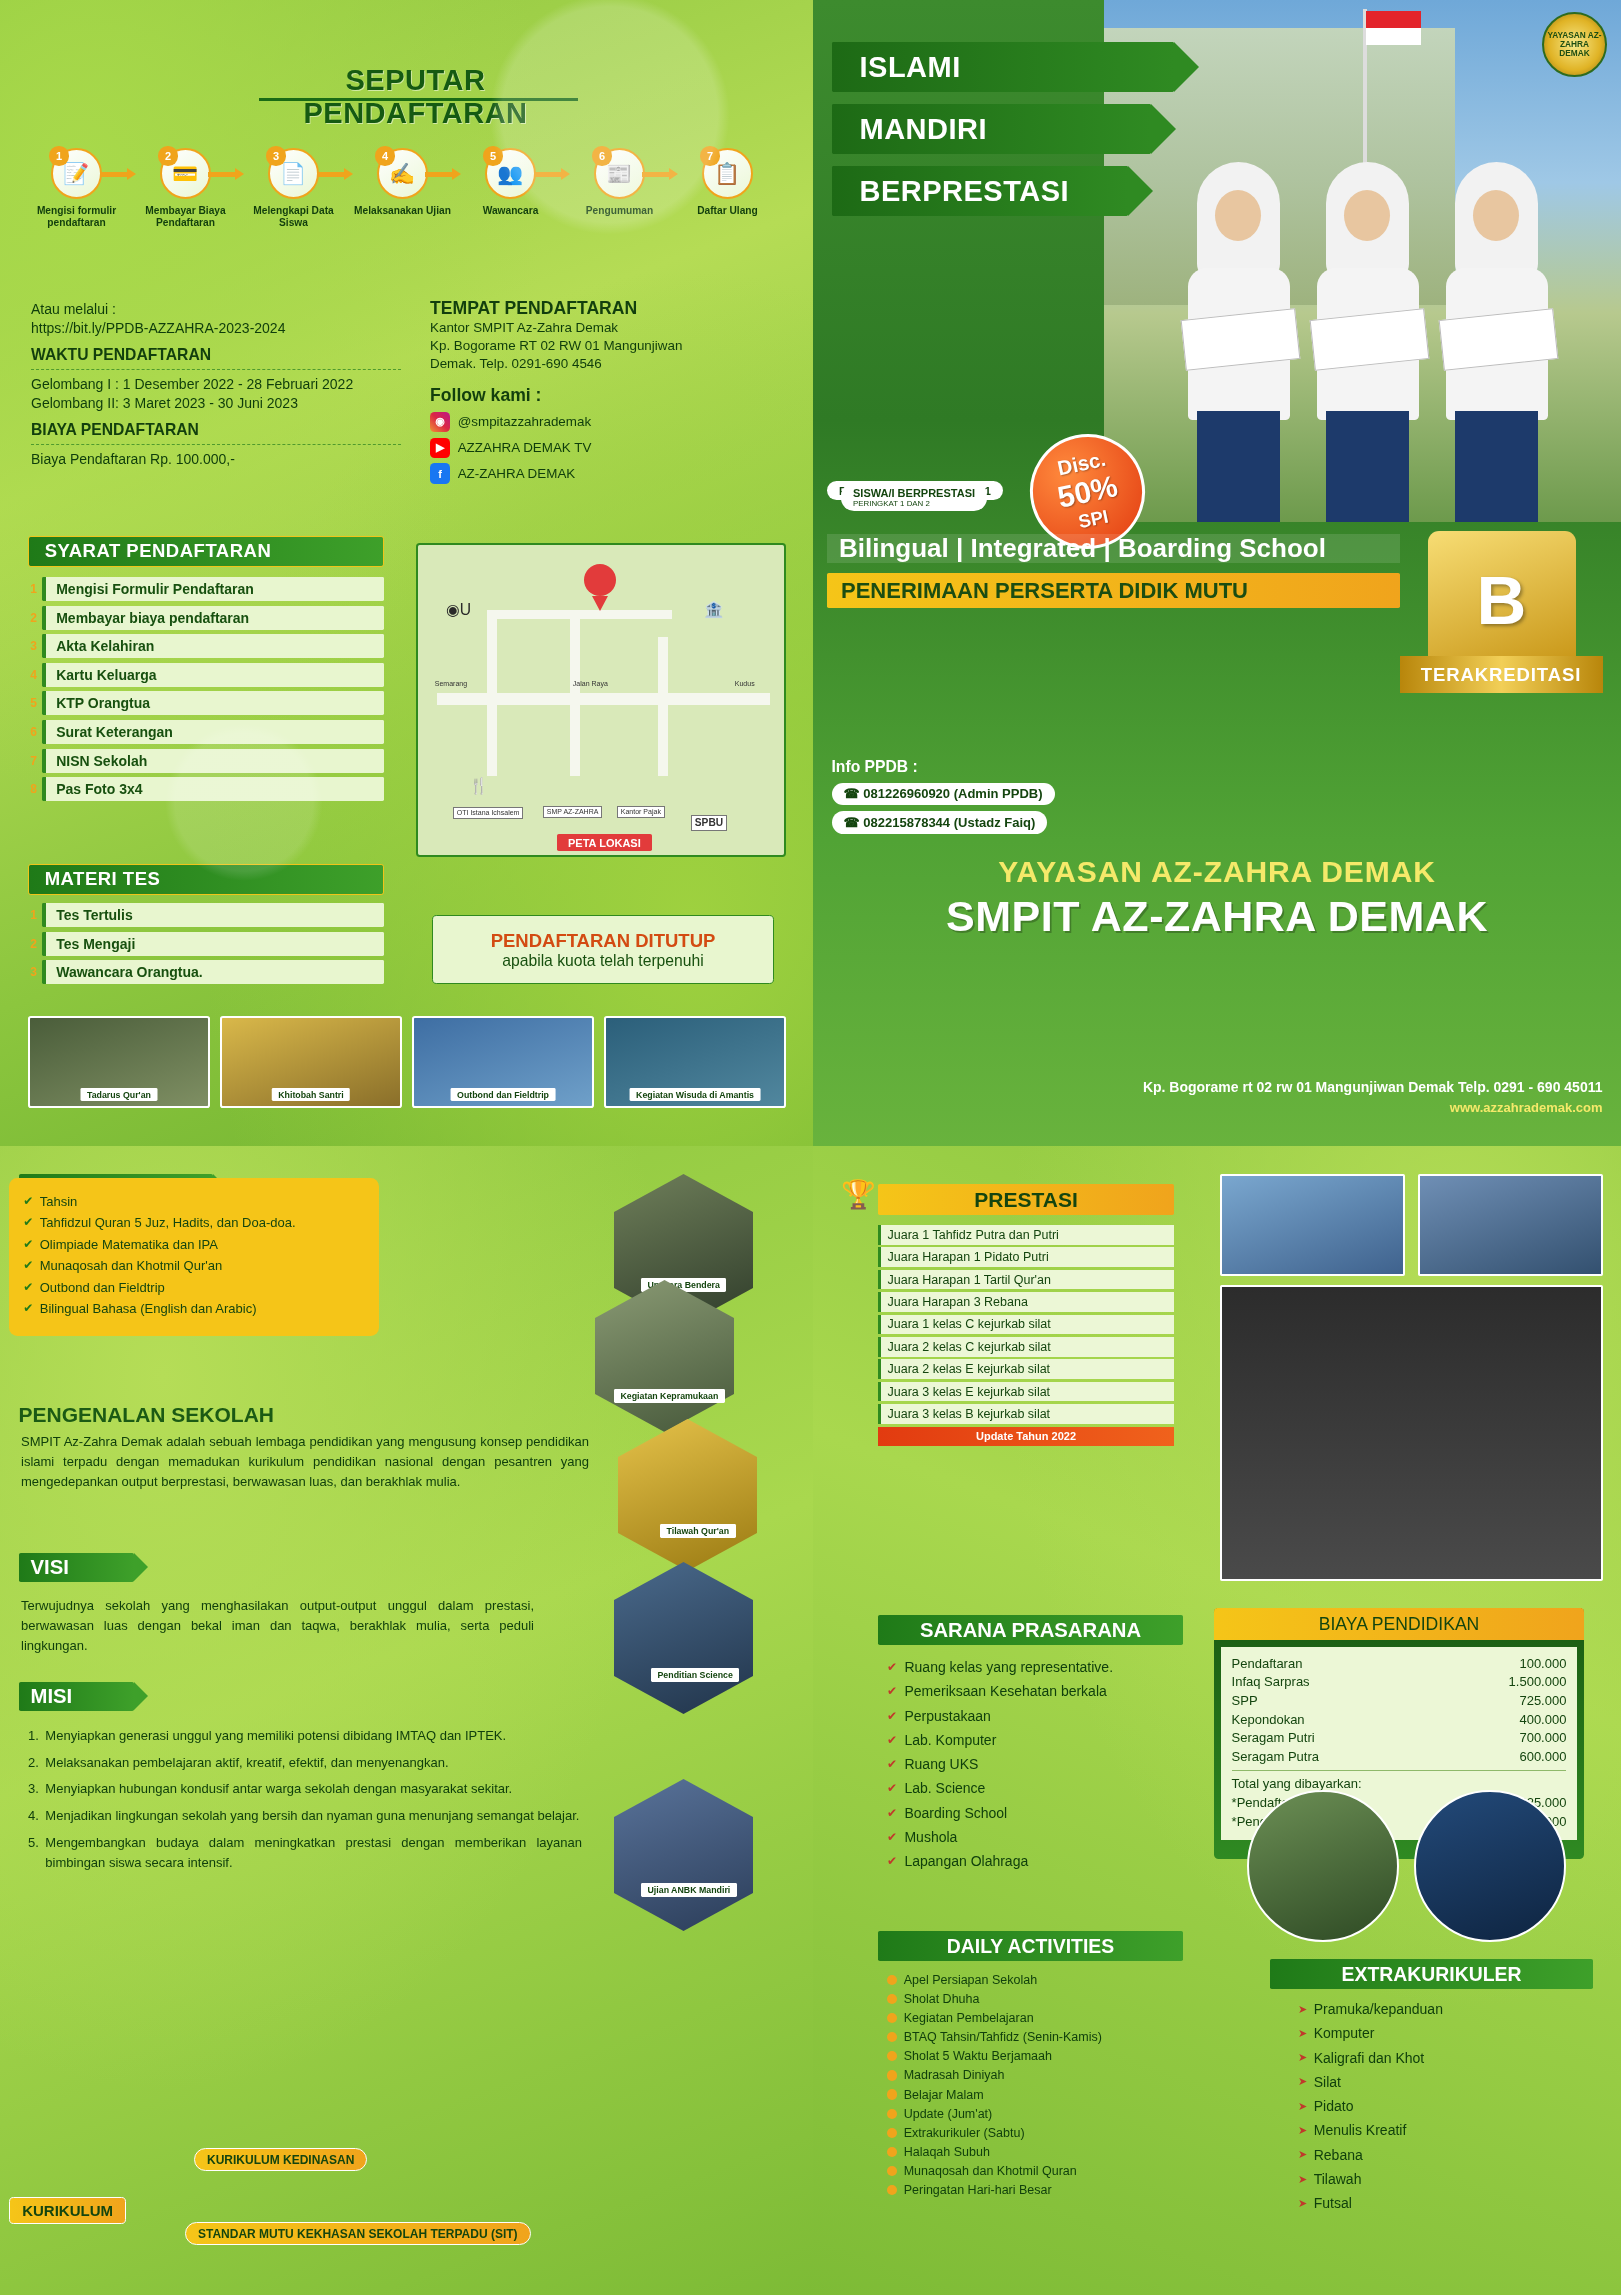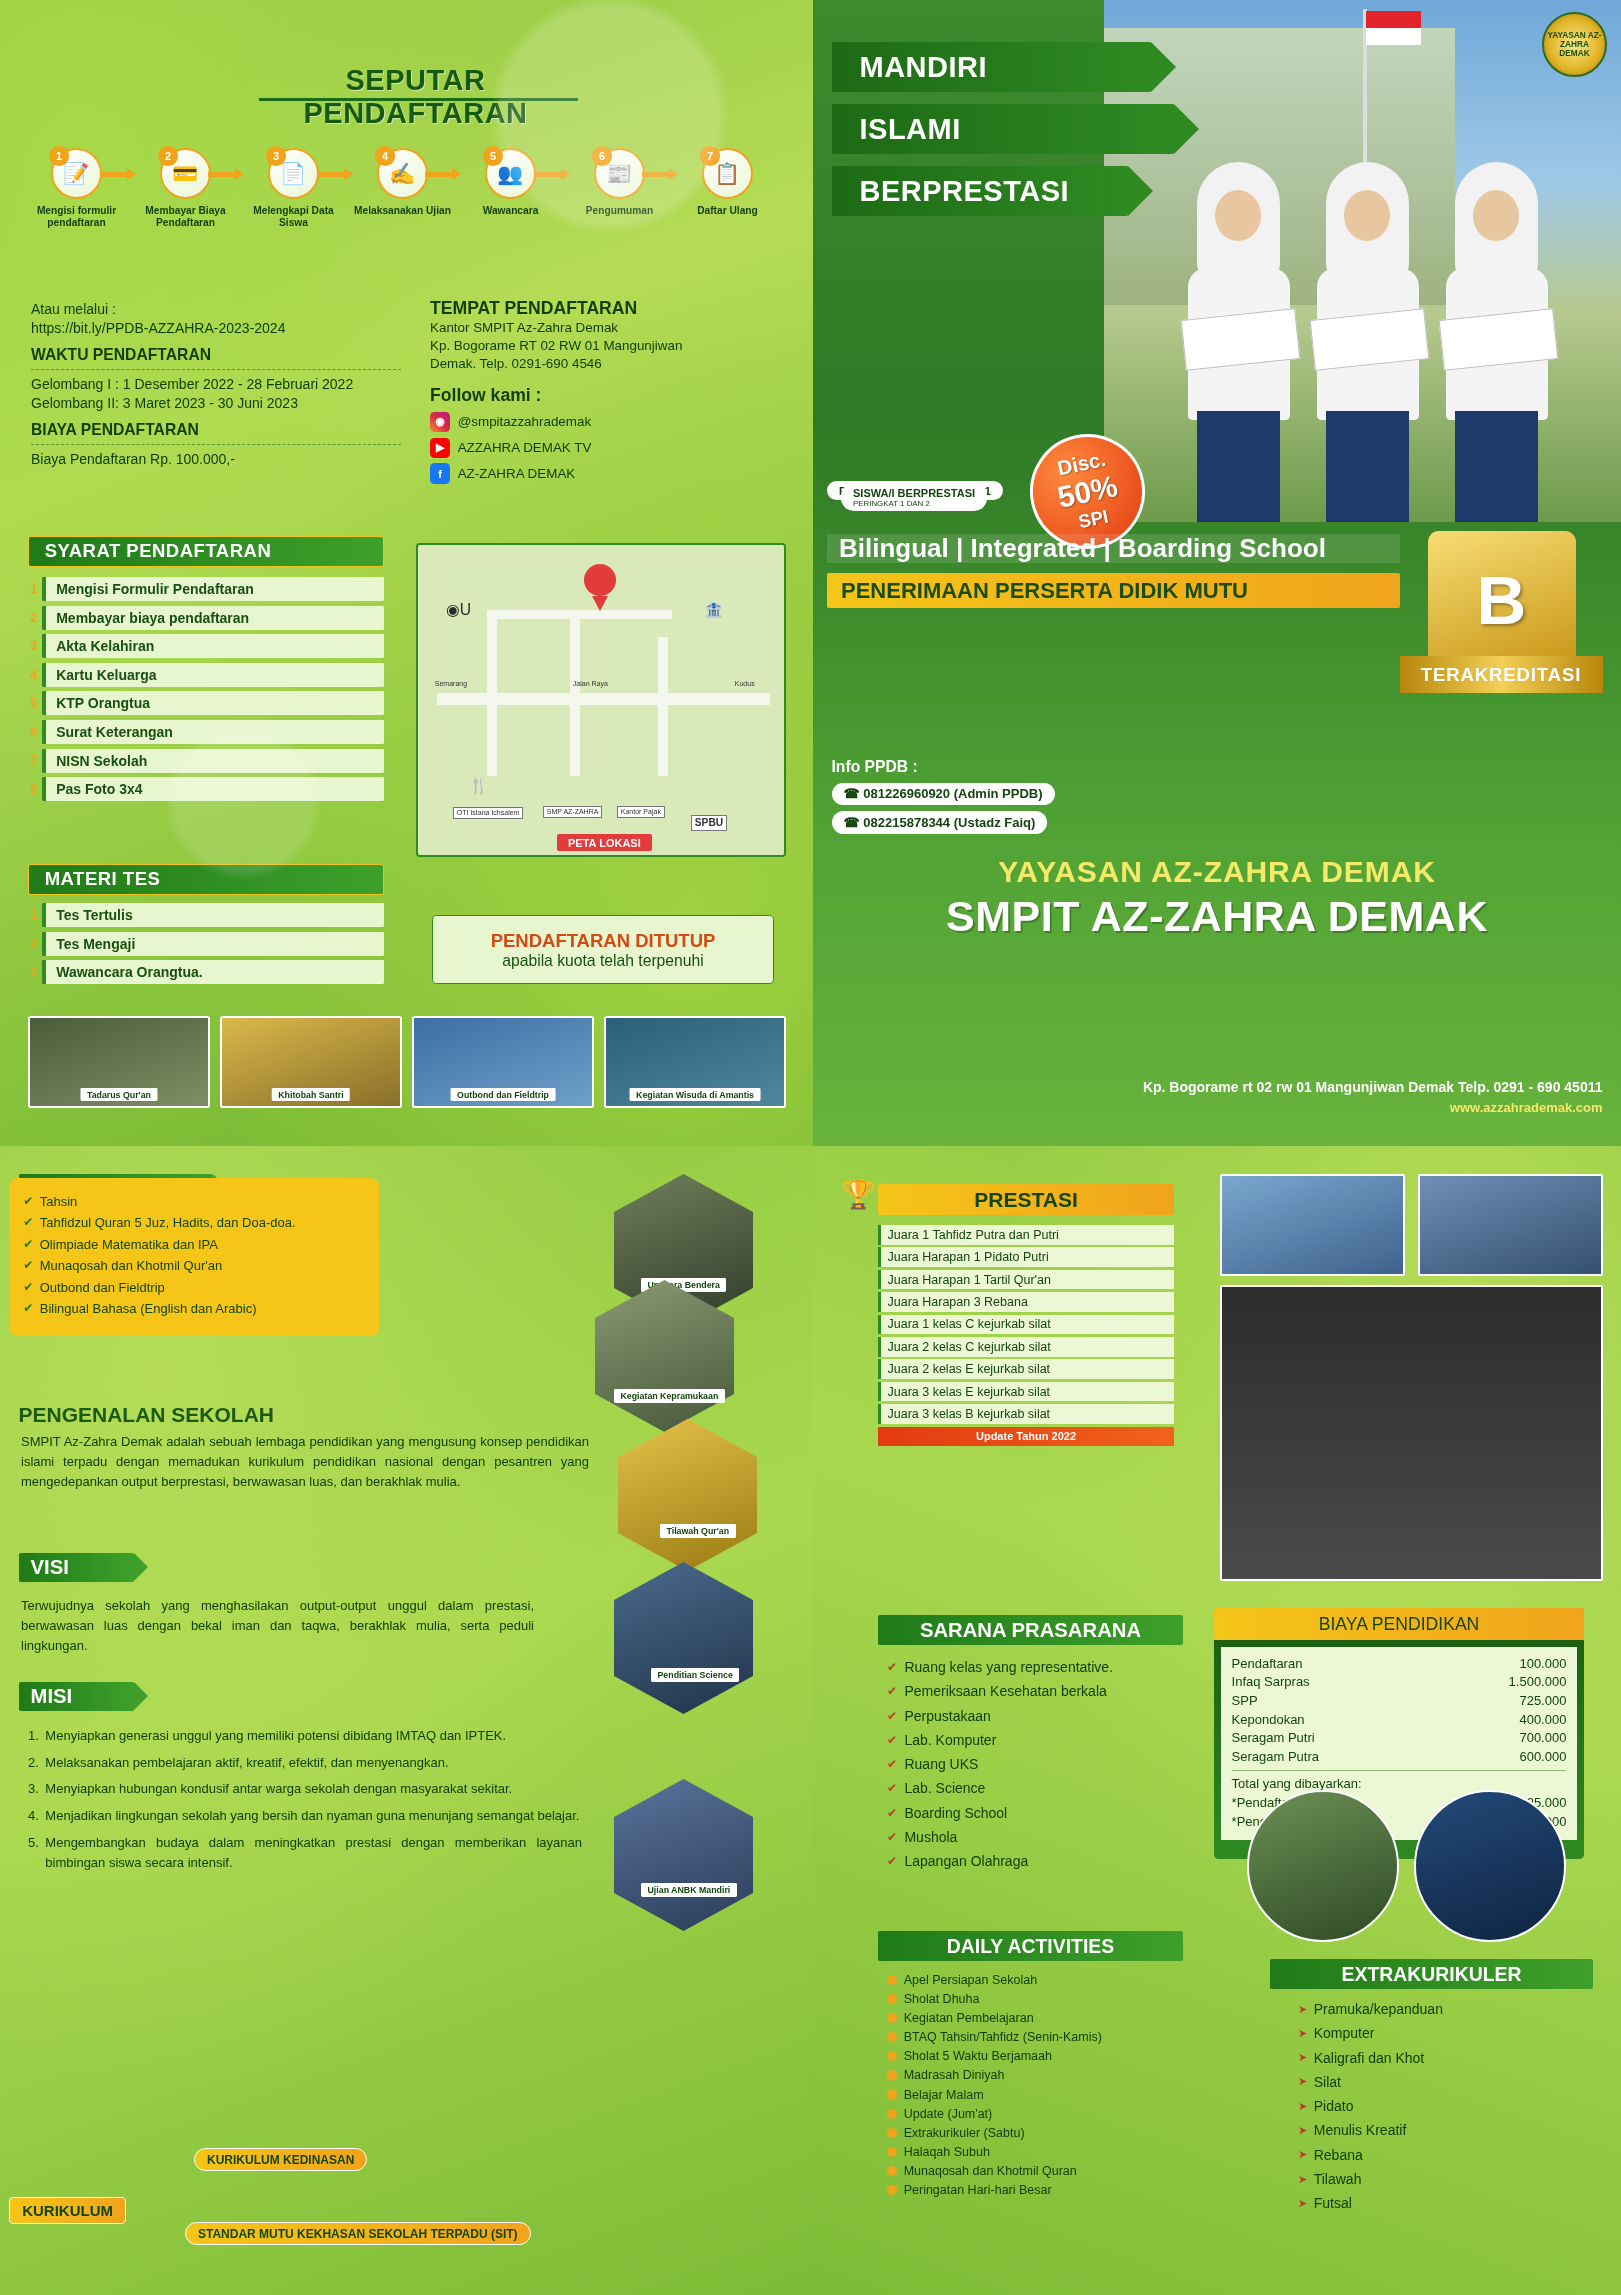--- a/index.html
+++ b/index.html
@@ -473,22 +473,22 @@
             <div class="skirt"></div>
             <div class="book"></div>
         </div>
       </div>
 
       <div class="logo-seal">
         <span>YAYASAN AZ-ZAHRA DEMAK</span>
       </div>
 
       <div class="mi-wrap">
+        <div class="mi w2">ISLAMI</div>
         <div class="mi w1">MANDIRI</div>
-        <div class="mi w2">ISLAMI</div>
         <div class="mi w3">BERPRESTASI</div>
       </div>
 
       <div class="disc-badge">
         <span class="d1">Disc.</span>
         <span class="d2">50%</span>
         <span class="d3">SPI</span>
       </div>
 
       <div class="pill p-a">

